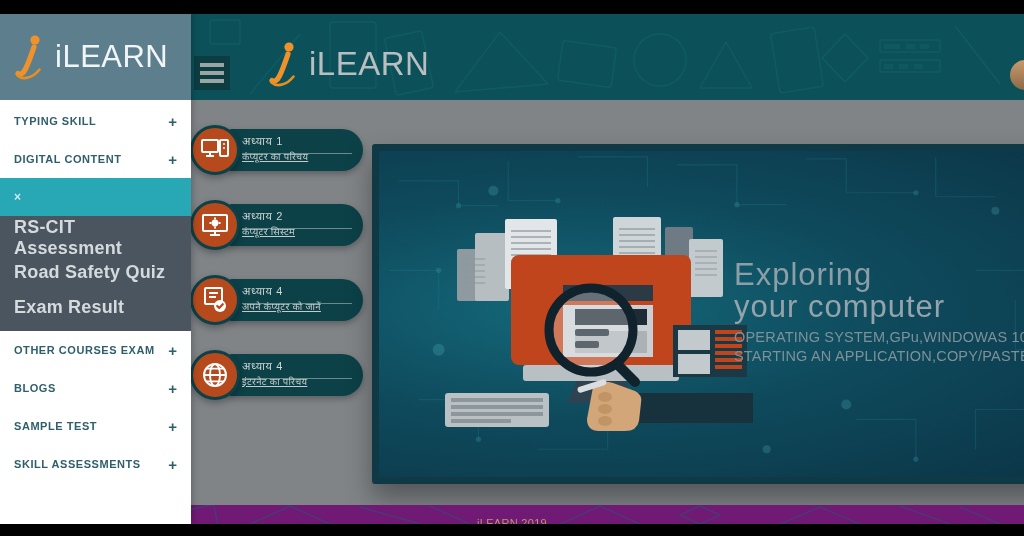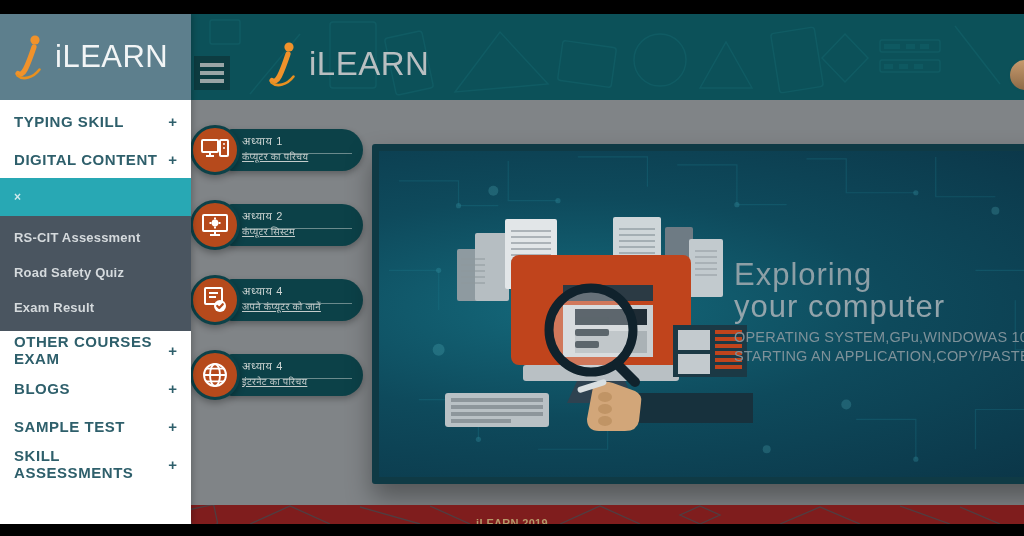--- a/index.html
+++ b/index.html
@@ -82,21 +82,21 @@
   .illus { position:absolute; left:48px; top:46px; width:330px; height:250px; }
   .banner-text { position:absolute; left:355px; top:108px; width:340px; }
   .bt-l1 { color:#8d9fa6; font-size:31px; letter-spacing:1px; line-height:1.04; font-family:"Liberation Sans", sans-serif; }
   .bt-l2 { color:#93a4ab; font-size:31px; letter-spacing:1px; line-height:1.04; }
   .bt-l3 { color:#7e9199; font-size:14.5px; letter-spacing:.2px; line-height:1.25; margin-top:5px; }
   .bt-l4 { color:#7e9199; font-size:14.5px; letter-spacing:.2px; line-height:1.25; }
 
   
   .footer {
     position:absolute; left:0; top:491px; width:1024px; height:19px;
-    background:#7f1d1d; overflow:hidden;font-weight:bold;
+    background:#701a75; overflow:hidden;
   }
   .footer-pattern { position:absolute; inset:0; opacity:.45; }
   .footer-text {
     position:absolute; left:0; top:12px; width:1024px; text-align:center;
     color:#b79a6a; font-size:11px; letter-spacing:.3px;
   }
 
   
   .sidebar { position:absolute; left:0; top:0; width:191px; height:510px; background:#fff; z-index:40;
              box-shadow:2px 0 6px rgba(0,0,0,.22); }
@@ -104,31 +104,31 @@
     height:86px; background:#5d7f8d; display:flex; align-items:center; gap:7px; padding-left:14px;
   }
   .side-head .mark { width:34px; height:48px; }
   .side-head .word { font-size:31px; color:#f2f5f6; letter-spacing:.5px; }
 
   .menu { padding-top:2px; }
   .menu-item {
     height:38px; display:flex; align-items:center; justify-content:space-between;
     padding:0 14px; cursor:pointer; background:#fff;
   }
-  .menu-item .label { color:#2e5f6b; font-size:15px; font-weight:bold; letter-spacing:.55px; }
+  .menu-item .label { color:#2e5f6b; font-size:11px; font-weight:bold; letter-spacing:.55px; }
   .menu-item .sign { color:#2e5f6b; font-size:15px; font-weight:bold; }
   .menu-item.active { background:#28a8b4; }
   .menu-item.active .label { color:#fff; }
   .menu-item.active .sign { color:#cfe9ec; font-size:12px; }
 
   .submenu { background:#4a5560; padding:4px 0 6px; }
   .sub-item {
     height:35px; display:flex; align-items:center; padding:0 14px; cursor:pointer;
   }
-  .sub-item .label { color:#d5dadd; font-size:13px; font-weight:bold; letter-spacing:.2px; }
+  .sub-item .label { color:#d5dadd; font-size:18px; font-weight:bold; letter-spacing:.2px; }
 </style>
 </head>
 <body>
 
 <div id="screen">
 
   <div class="bar-top"></div>
 
   <div class="viewport">
 

